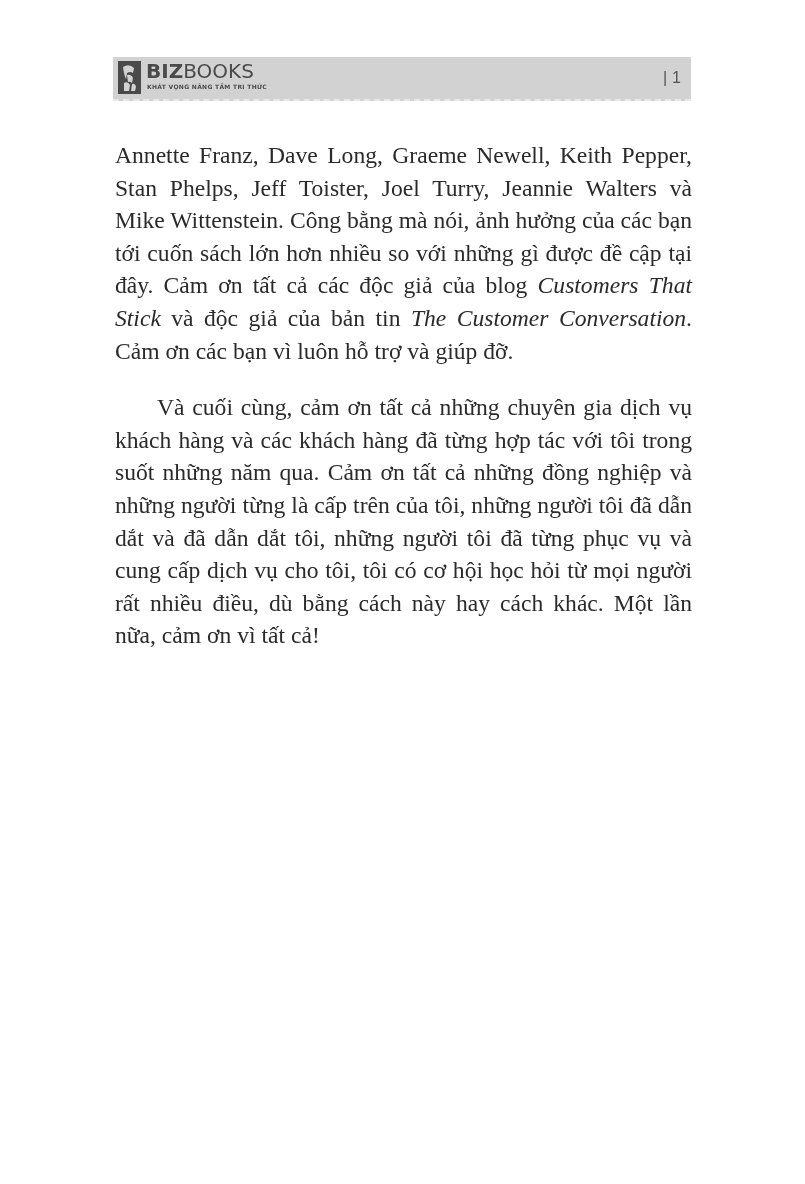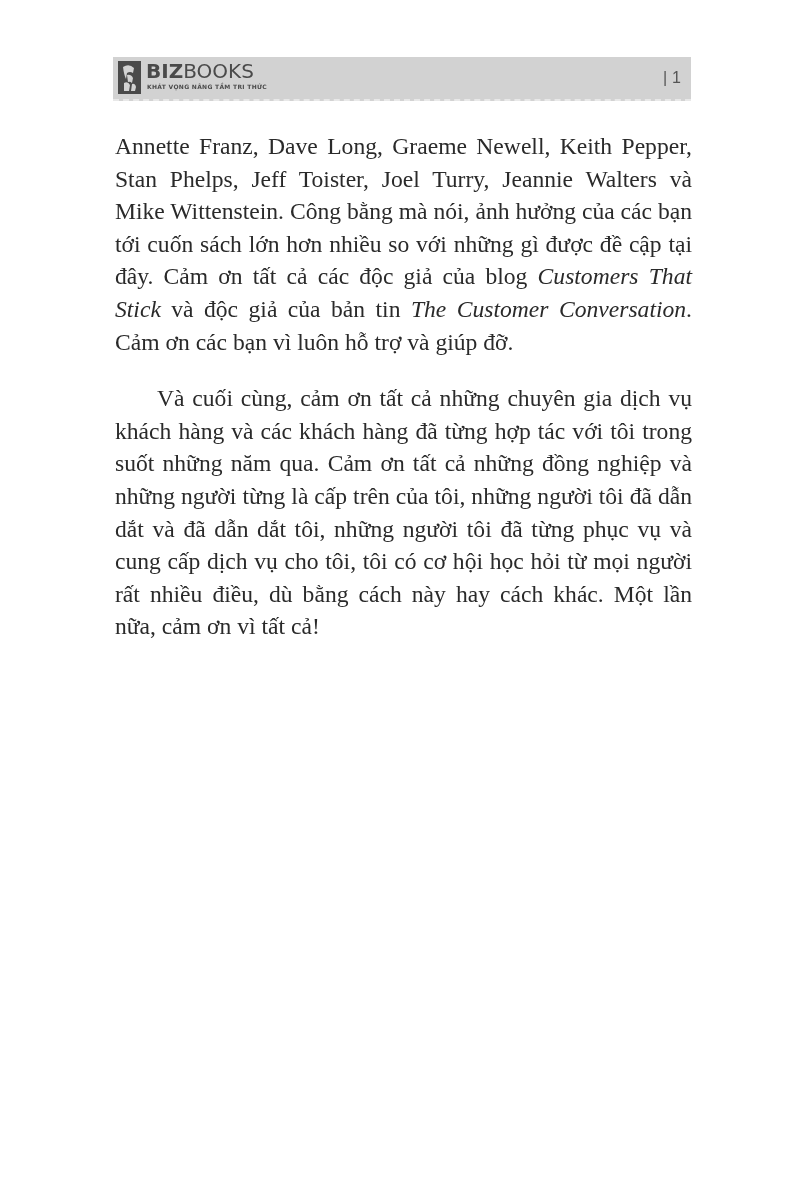--- a/index.html
+++ b/index.html
@@ -24,21 +24,21 @@
     position: absolute; left: 34px; top: 26px;
     font-family: "DejaVu Sans", sans-serif; font-size: 6px; font-weight: bold;
     color: #4a4a4a; letter-spacing: 0.3px; line-height: 8px;
   }
   .page-number {
     position: absolute; right: 10px; top: 12px;
     font-family: "Liberation Sans", sans-serif; font-size: 16px; color: #555555;
   }
   .page-number .sep { margin-right: 5px; }
   .content {
-    position: absolute; left: 115px; top: 130px; width: 577px;
+    position: absolute; left: 115px; top: 139px; width: 577px;
     font-family: "Liberation Serif", serif; font-size: 23.6px; line-height: 32.6px;
     color: #2a2a2a; text-align: justify;
   }
   .content p { margin: 0; }
   .content p.p2 { margin-top: 24px; text-indent: 42px; }
   .content em { font-style: italic; }
 </style>
 </head>
 <body>
 

